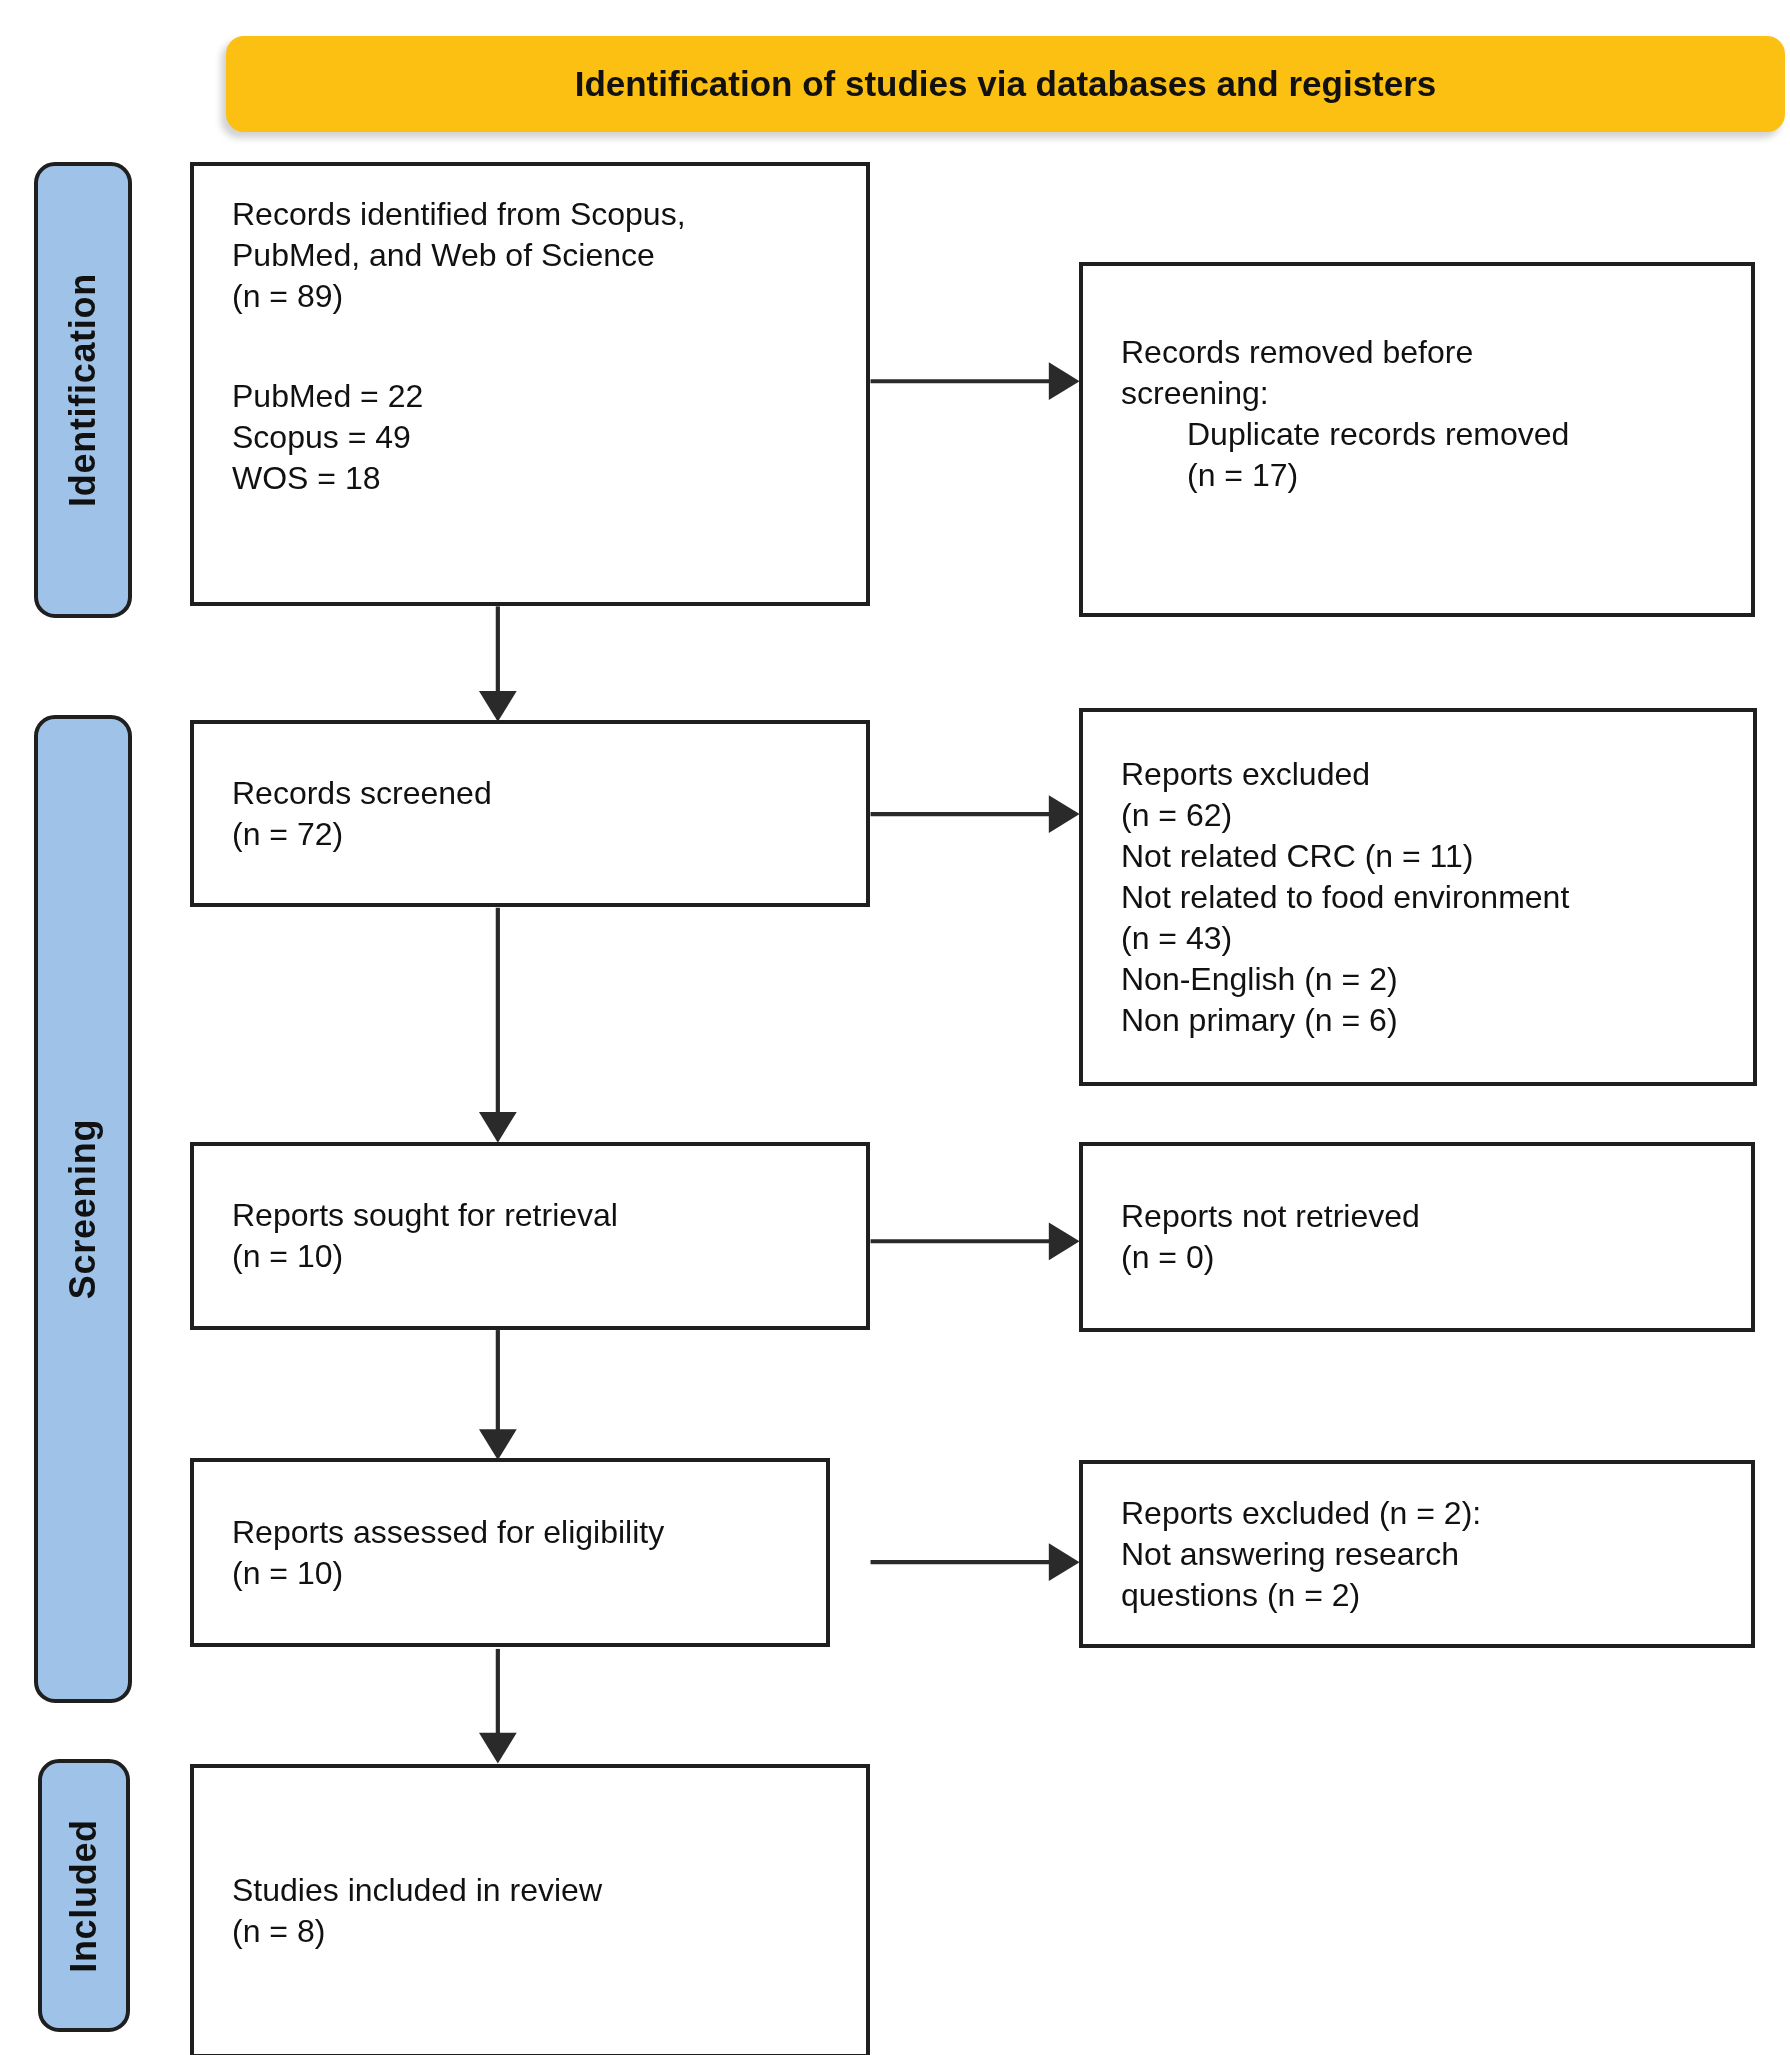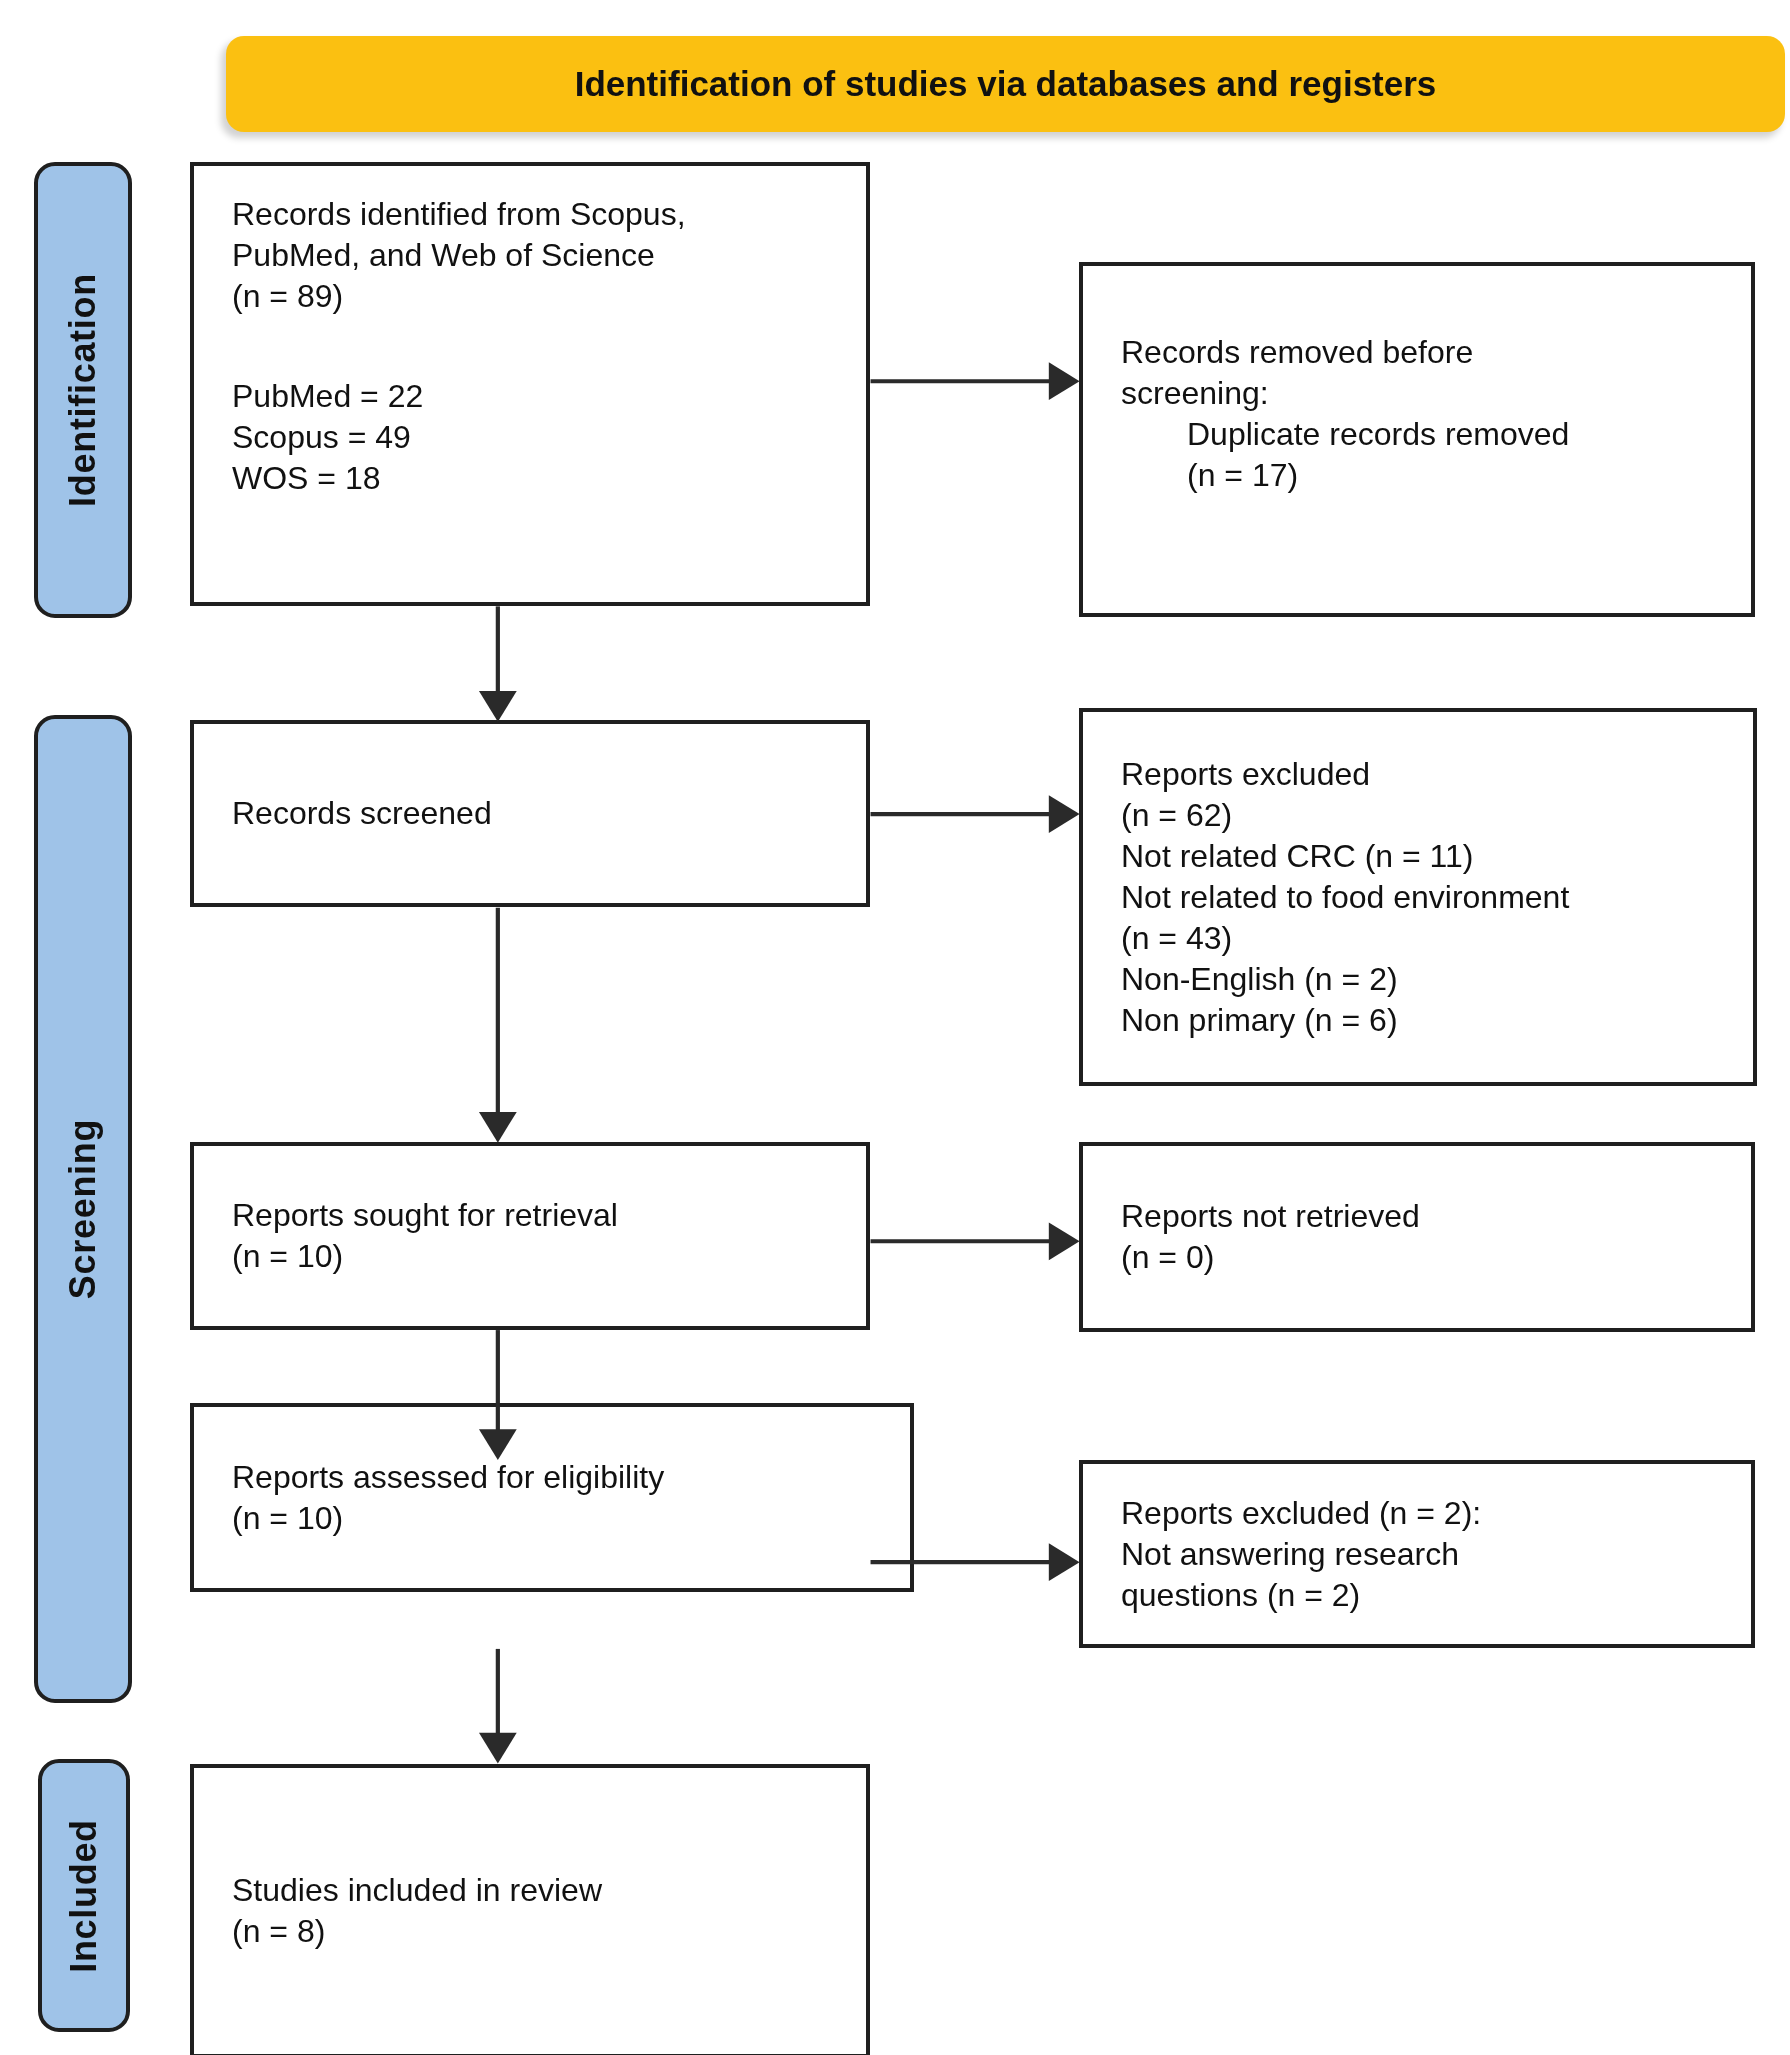--- a/index.html
+++ b/index.html
@@ -92,28 +92,29 @@
     <div class="line">PubMed, and Web of Science</div>
     <div class="line">(n = 89)</div>
     <div class="line"></div>
     <div class="line">PubMed = 22</div>
     <div class="line">Scopus = 49</div>
     <div class="line">WOS = 18</div>
   </div>
 
   <div class="box" style="left:190px;top:720px;width:680px;height:187px">
     <div class="line">Records screened</div>
+    <div class="line">(n = 72)</div>
   </div>
 
   <div class="box" style="left:190px;top:1142px;width:680px;height:188px">
     <div class="line">Reports sought for retrieval</div>
     <div class="line">(n = 10)</div>
   </div>
 
-  <div class="box" style="left:190px;top:1403px;width:724px;height:189px">
+  <div class="box" style="left:190px;top:1458px;width:640px;height:189px">
     <div class="line">Reports assessed for eligibility</div>
     <div class="line">(n = 10)</div>
   </div>
 
   <div class="box" style="left:190px;top:1764px;width:680px;height:294px">
     <div class="line">Studies included in review</div>
     <div class="line">(n = 8)</div>
   </div>
 
   <div class="box pad-top-lg" style="left:1079px;top:262px;width:676px;height:355px">

